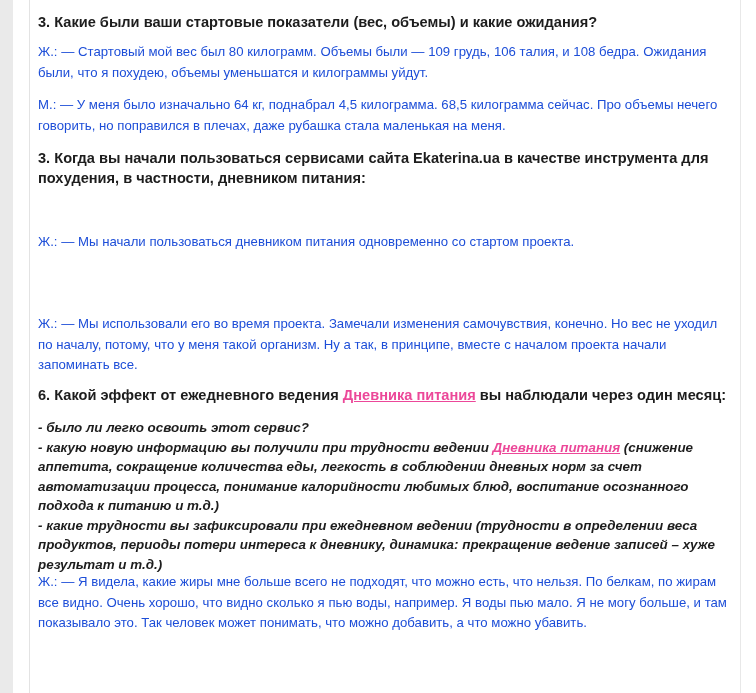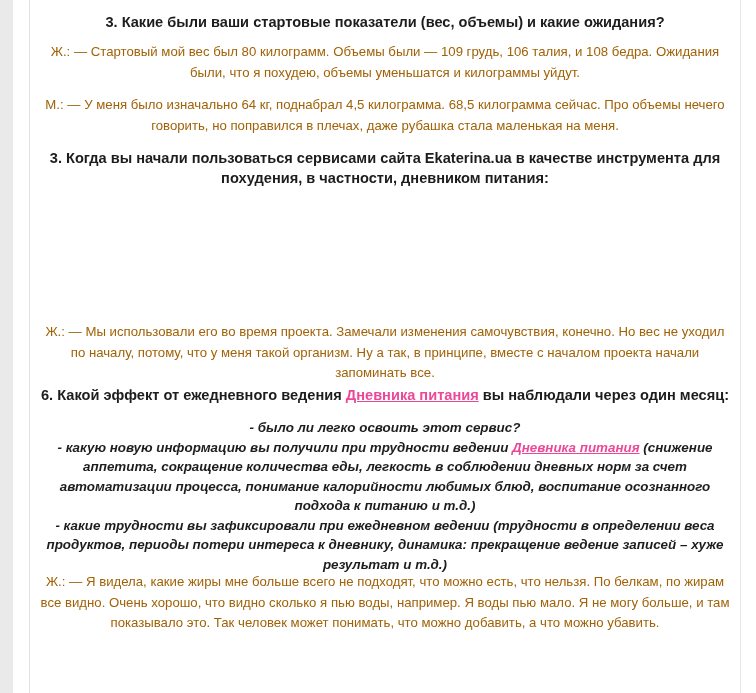--- a/index.html
+++ b/index.html
@@ -61,21 +61,21 @@
     font-size: 14.6px;
     line-height: 20px;
     font-weight: bold;
     color: #1d1d1d;
     margin: 0;
   }
   .a {
     font-size: 13.2px;
     line-height: 20.5px;
     font-weight: normal;
-    color: #a16207;
+    color: #1d4ed8;
     margin: 0;
   }
   .sub {
     font-size: 13.4px;
     line-height: 19.5px;
     font-style: italic;
     font-weight: bold;
     color: #1d1d1d;
     margin: 0;
   }
@@ -83,29 +83,29 @@
   a.link {
     color: #ec4899;
     text-decoration: underline;
     font-weight: bold;
   }
   .sub a.link {
     font-style: italic;
   }
 
   
-  .row { position: absolute; left: 0; width: 694px; text-align: center; }
+  .row { position: absolute; left: 0; width: 694px; }
   #r-q3      { top: 12px; }
   #r-a3      { top: 42px; }
   #r-a3b     { top: 95px; }
   #r-q4      { top: 148px; }
   #r-q4subs  { top: 188px; }
   #r-a4      { top: 232px; }
   #r-q5      { top: 265px; }
-  #r-a5      { top: 322px; }
+  #r-a5      { top: 314px; }
   #r-q6      { top: 385px; }
   #r-q6subs  { top: 418px; }
   #r-a6      { top: 572px; }
   #r-a6b     { top: 645px; }
 </style>
 </head>
 <body>
 
 <div class="page">
 
@@ -125,20 +125,23 @@
 
     <div class="row" id="r-a3b">
       <p class="a">М.: — У меня было изначально 64 кг, поднабрал 4,5 килограмма. 68,5 килограмма сейчас. Про объемы нечего говорить, но поправился в плечах, даже рубашка стала маленькая на меня.</p>
     </div>
 
     <div class="row" id="r-q4">
       <p class="q">3. Когда вы начали пользоваться сервисами сайта Ekaterina.ua в качестве инструмента для похудения, в частности, дневником питания:</p>
     </div>
 
 
+    <div class="row" id="r-a4">
+      <p class="a">Ж.: — Мы начали пользоваться дневником питания одновременно со стартом проекта.</p>
+    </div>
 
 
     <div class="row" id="r-a5">
       <p class="a">Ж.: — Мы использовали его во время проекта. Замечали изменения самочувствия, конечно. Но вес не уходил по началу, потому, что у меня такой организм. Ну а так, в принципе, вместе с началом проекта начали запоминать все.</p>
     </div>
 
     <div class="row" id="r-q6">
       <p class="q"><span>6. Какой эффект от ежедневного ведения </span><a class="link" href="#">Дневника питания</a><span> вы наблюдали через один месяц:</span></p>
     </div>
 

